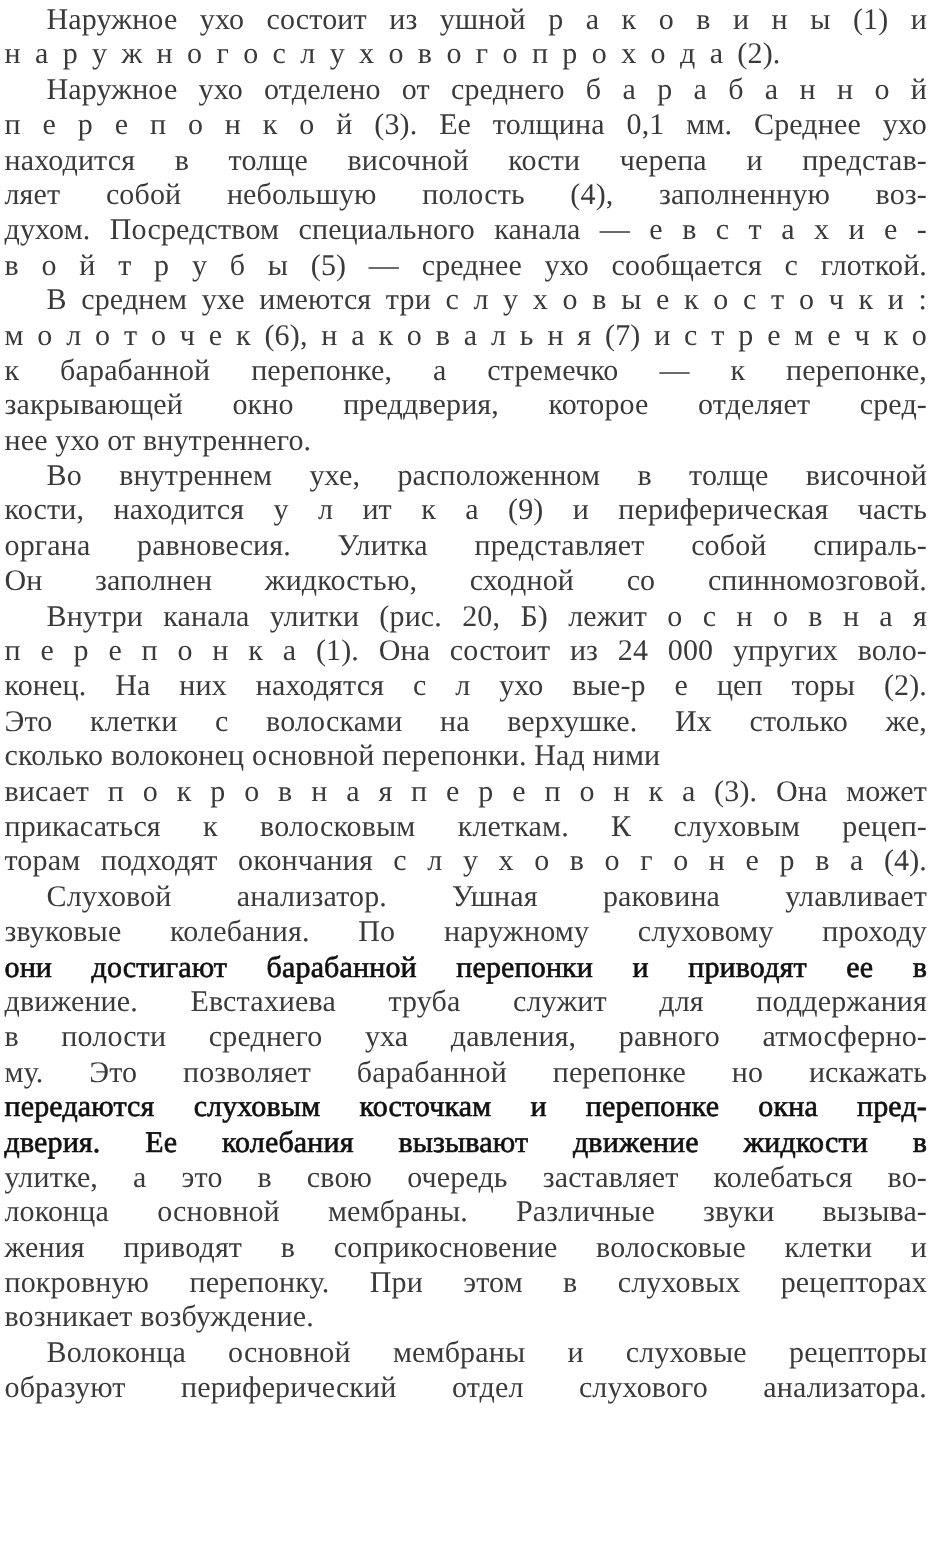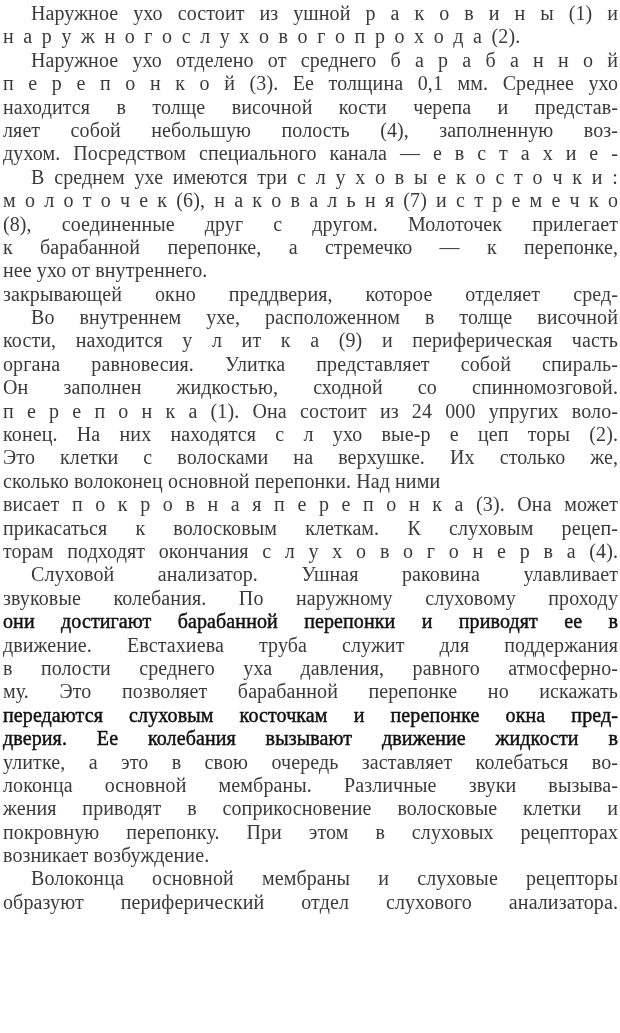--- a/index.html
+++ b/index.html
@@ -49,30 +49,31 @@
 <body>
 
 <div class="book-page">
     <div class="line fill indent">Наружное ухо состоит из ушной р а к о в и н ы (1) и</div>
     <div class="line nofill wide">н а р у ж н о г о с л у х о в о г о п р о х о д а (2).</div>
     <div class="line fill indent">Наружное ухо отделено от среднего б а р а б а н н о й</div>
     <div class="line fill">п е р е п о н к о й (3). Ее толщина 0,1 мм. Среднее ухо</div>
     <div class="line fill">находится в толще височной кости черепа и представ-</div>
     <div class="line fill">ляет собой небольшую полость (4), заполненную воз-</div>
     <div class="line fill">духом. Посредством специального канала — е в с т а х и е -</div>
+    <div class="line fill">в о й т р у б ы (5) — среднее ухо сообщается с глоткой.</div>
     <div class="line fill indent">В среднем ухе имеются три с л у х о в ы е к о с т о ч к и :</div>
     <div class="line fill">м о л о т о ч е к (6), н а к о в а л ь н я (7) и с т р е м е ч к о</div>
-    <div class="line fill">(8), соединенные друг с другом. Молоточек прилегает</div>
     <div class="line fill">к барабанной перепонке, а стремечко — к перепонке,</div>
+    <div class="line fill">закрывающей окно преддверия, которое отделяет сред-</div>
     <div class="line nofill">нее ухо от внутреннего.</div>
-    <div class="line fill">закрывающей окно преддверия, которое отделяет сред-</div>
     <div class="line fill indent">Во внутреннем ухе, расположенном в толще височной</div>
     <div class="line fill">кости, находится у л ит к а (9) и периферическая часть</div>
     <div class="line fill">органа равновесия. Улитка представляет собой спираль-</div>
     <div class="line fill">Он заполнен жидкостью, сходной со спинномозговой.</div>
+    <div class="line fill indent">Внутри канала улитки (рис. 20, Б) лежит о с н о в н а я</div>
     <div class="line fill">п е р е п о н к а (1). Она состоит из 24 000 упругих воло-</div>
     <div class="line fill">конец. На них находятся с л ухо вые-р е цеп торы (2).</div>
     <div class="line fill">Это клетки с волосками на верхушке. Их столько же,</div>
     <div class="line nofill">сколько волоконец основной перепонки. Над ними</div>
     <div class="line fill">висает п о к р о в н а я п е р е п о н к а (3). Она может</div>
     <div class="line fill">прикасаться к волосковым клеткам. К слуховым рецеп-</div>
     <div class="line fill">торам подходят окончания с л у х о в о г о н е р в а (4).</div>
     <div class="line fill indent">Слуховой анализатор. Ушная раковина улавливает</div>
     <div class="line fill">звуковые колебания. По наружному слуховому проходу</div>
     <div class="line fill heavy">они достигают барабанной перепонки и приводят ее в</div>

